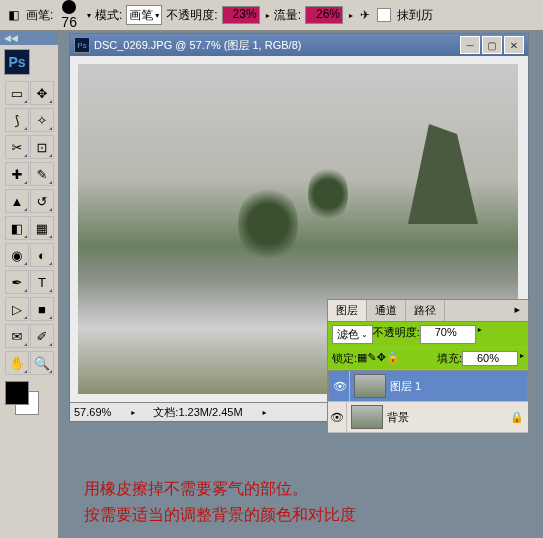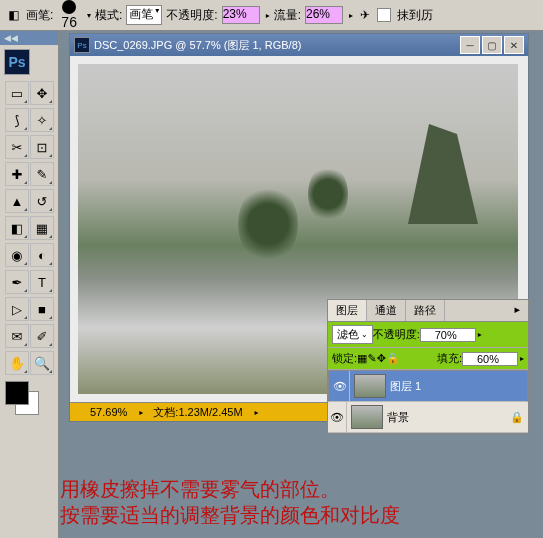--- a/index.html
+++ b/index.html
@@ -2,23 +2,23 @@
 <html><head>
 <meta charset="utf-8">
 <style>
 body{margin:0;font-family:"Microsoft YaHei",Arial,sans-serif;font-size:12px;background:#7a8a96;user-select:none}
 .app{width:543px;height:538px;background:#7a8a96;position:relative;overflow:hidden}
 .optbar{height:30px;background:#d4d0c8;display:flex;align-items:center;padding:0 6px;gap:4px;border-bottom:1px solid #888}
 .optbar .ico{width:16px;height:16px;display:inline-flex;align-items:center;justify-content:center}
 .brush-prev{display:flex;flex-direction:column;align-items:center;margin:0 4px}
 .brush-dot{width:14px;height:14px;background:#000;border-radius:50%}
 .brush-sz{font-size:14px}
-.sel{border:1px solid #888;background:#fff;height:18px;padding:0 2px;display:inline-flex;align-items:flex-start}
+.sel{border:1px solid #888;background:#fff;height:18px;padding:0 2px;display:inline-flex;align-items:center}
 .chev{font-size:8px;margin-left:2px}
-.pct{border:1px solid #888;background:#f0abfc;width:34px;height:16px;text-align:left;padding-right:2px}
+.pct{border:1px solid #888;background:#be185d;width:34px;height:16px;text-align:right;padding-right:2px}
 .cb{width:12px;height:12px;border:1px solid #888;background:#fff;display:inline-block;margin-right:2px}
 .main{display:flex;height:calc(100% - 30px)}
 .sidebar{width:58px;background:#d4d0c8;border-right:1px solid #888}
 .shand{height:14px;background:#6a88b0;display:flex;align-items:center;padding-left:4px}
 .tri{font-size:9px;color:#cdd}
 .pslogo{width:24px;height:24px;background:#0a1a3d;color:#5a9fd4;font-weight:bold;font-size:14px;display:flex;align-items:center;justify-content:center;margin:4px 4px 6px 4px;border:1px solid #999}
 .tools{display:grid;grid-template-columns:22px 22px;gap:3px;padding:0 5px}
 .tool{width:22px;height:22px;background:#d4d0c8;border:1px solid #bbb;display:flex;align-items:center;justify-content:center;position:relative;font-size:13px}
 .tool::after{content:"";position:absolute;right:1px;bottom:1px;width:0;height:0;border-left:3px solid transparent;border-bottom:3px solid #555}
 .circled{position:relative}
@@ -29,35 +29,35 @@
 .canvas-area{flex:1;padding:0 0 0 10px;position:relative}
 .docwin{width:458px;border:1px solid #6a7a8a;background:#d4d0c8;margin-top:2px}
 .titlebar{height:22px;background:linear-gradient(#6a88b8,#5070a0);display:flex;align-items:center;padding:0 4px;color:#fff;font-size:11px}
 .titlebar .ti{width:14px;height:14px;background:#0a1a3d;margin-right:4px;border:1px solid #888;font-size:8px;color:#5a9fd4;display:flex;align-items:center;justify-content:center}
 .winbtns{margin-left:auto;display:flex;gap:2px}
 .winbtns span{width:18px;height:16px;background:#d4d0c8;border:1px solid #fff;display:flex;align-items:center;justify-content:center;font-size:10px;color:#333}
 .canvas{background:#ececec;padding:8px;position:relative}
 .img{width:440px;height:330px;background:linear-gradient(180deg,#c9c9c9 0%,#b8b8b0 35%,#6a8060 55%,#8a9088 65%,#d0d0d0 80%,#889070 100%);position:relative;overflow:hidden}
 .tree{position:absolute;width:60px;height:80px;background:radial-gradient(circle,#3a5030 40%,transparent 70%);border-radius:50%}
 .mtn{position:absolute;right:40px;top:60px;width:70px;height:100px;background:#4a5a40;clip-path:polygon(30% 0,70% 10%,100% 100%,0 100%)}
-.statusbar{height:18px;background:#eab308;border-top:1px solid #888;display:flex;align-items:center;font-size:11px;padding:0 20px;gap:10px}
+.statusbar{height:18px;background:#e5e5e5;border-top:1px solid #888;display:flex;align-items:center;font-size:11px;padding:0 4px;gap:18px}
 .layers{position:absolute;right:14px;top:268px;width:200px;background:#84cc16;border:1px solid #888;font-size:11px}
 .ltabs{display:flex;background:#d4d0c8;border-bottom:1px solid #888}
 .ltabs span{padding:3px 8px;border-right:1px solid #aaa}
 .ltabs .act{background:#e8e4dc}
-.lrow{display:flex;align-items:center;padding:3px 4px;gap:0;border-bottom:1px solid #aaa}
+.lrow{display:flex;padding:3px 4px;gap:0;border-bottom:1px solid #aaa}
 .lsel{border:1px solid #888;background:#fff;padding:1px 4px;display:inline-flex;align-items:center}
 .linp{border:1px solid #888;background:#fff;width:36px;text-align:right;padding-right:18px}
 .llist{background:#e8e4dc}
 .litem{display:flex;align-items:center;height:30px;border-bottom:1px solid #bbb}
 .litem.sel{background:#6088c8;color:#fff}
 .eye{width:18px;text-align:center;border-right:1px solid #bbb;height:100%;display:flex;align-items:center;justify-content:center}
 .thumb{width:30px;height:22px;border:1px solid #666;margin:0 4px;background:linear-gradient(#bbb,#7a8a70)}
 .lock{margin-left:auto;margin-right:4px}
-.captions{position:absolute;left:60px;bottom:10px;color:#c01010;font-size:20px;line-height:26px}
+.captions{position:absolute;left:84px;bottom:10px;color:#c01010;font-size:16px;line-height:26px}
 </style>
 </head>
 <body>
 
 <div class="app">
 
   <div class="optbar">
     <span class="ico">◧</span>
     <span>画笔:</span>
     <div class="brush-prev">

